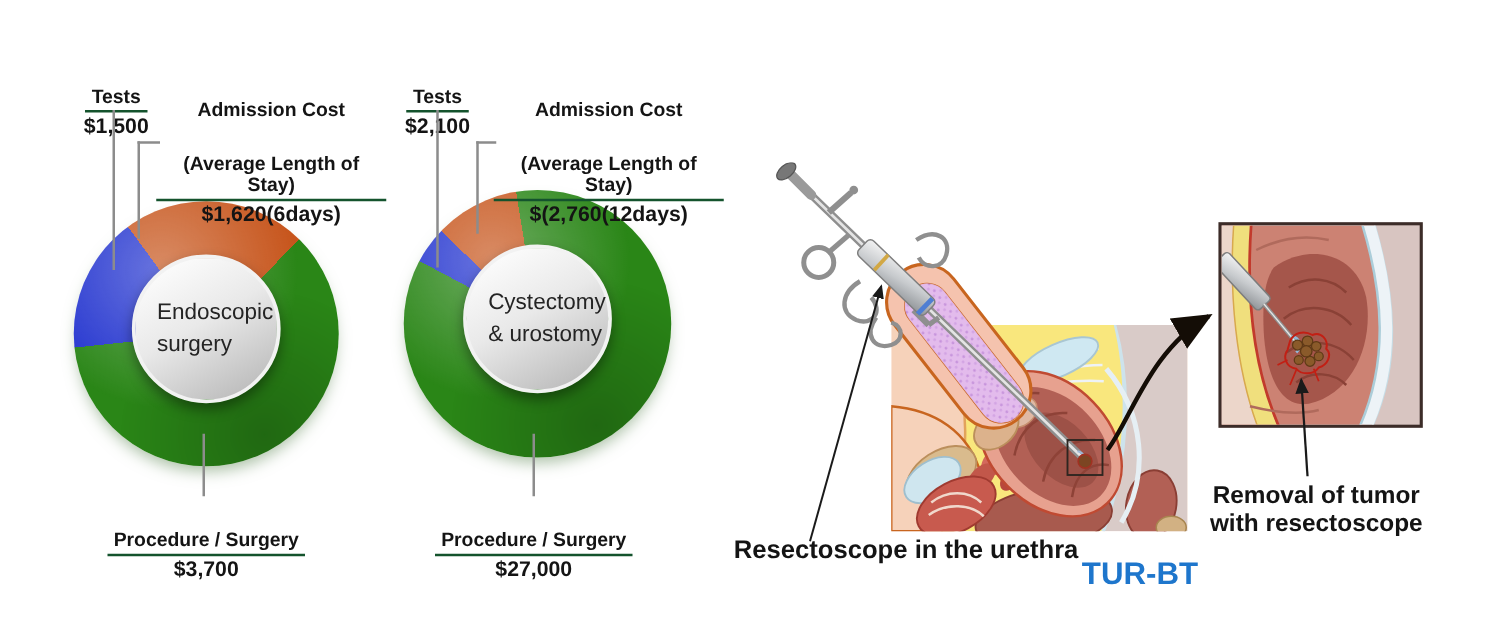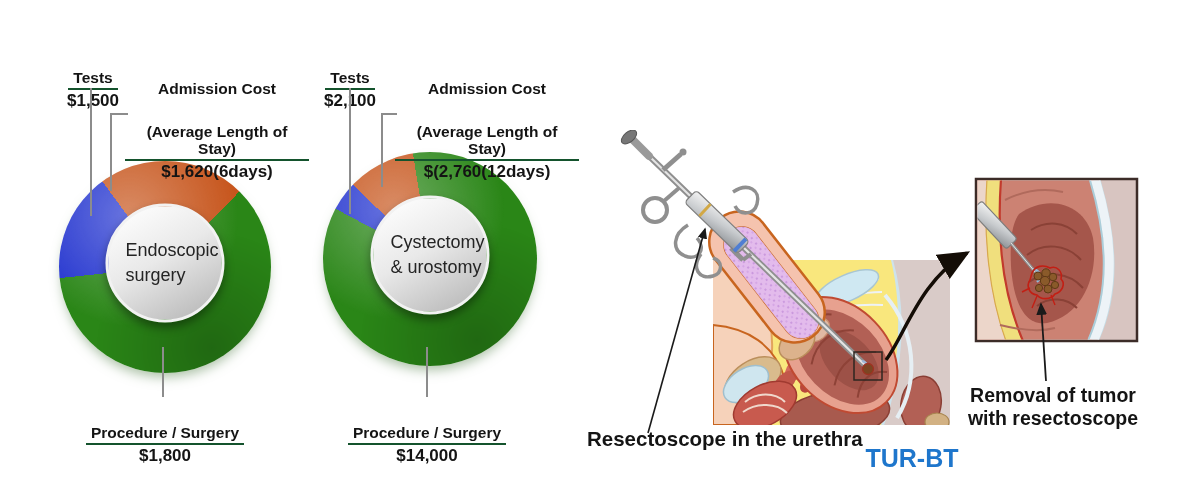--- a/index.html
+++ b/index.html
@@ -51,21 +51,21 @@
     <div>Admission Cost</div>
     <span class="bar">(Average Length of Stay)</span>
     <div class="amt">$1,620(6days)</div>
   </div>
   <div class="hline" style="left:110px;top:113px;width:18px;"></div>
   <div class="vline" style="left:110px;top:113px;height:78px;"></div>
 
   <div class="vline" style="left:162px;top:347px;height:50px;"></div>
   <div class="cap" style="left:73px;top:399px;width:184px;">
     <span class="bar">Procedure / Surgery</span>
-    <div class="amt">$1,800</div>
+    <div class="amt">$3,700</div>
   </div>
 
   <div class="donut" style="left: 323px; top: 152px; width: 214px; height: 214px; background: conic-gradient(from -62deg, rgb(34, 51, 207) 0deg, rgb(34, 51, 207) 15.9deg, rgb(199, 85, 28) 15.9deg, rgb(199, 85, 28) 52.8deg, rgb(42, 134, 23) 52.8deg, rgb(42, 134, 23) 360deg);">
     <div class="gloss"></div>
     <div class="hole">
       <div>Cystectomy</div>
       <div>&amp; urostomy</div>
     </div>
   </div>
 
@@ -79,21 +79,21 @@
     <div>Admission Cost</div>
     <span class="bar">(Average Length of Stay)</span>
     <div class="amt">$(2,760(12days)</div>
   </div>
   <div class="hline" style="left:381px;top:113px;width:16px;"></div>
   <div class="vline" style="left:381px;top:113px;height:74px;"></div>
 
   <div class="vline" style="left:426px;top:347px;height:50px;"></div>
   <div class="cap" style="left:335px;top:399px;width:184px;">
     <span class="bar">Procedure / Surgery</span>
-    <div class="amt">$14,000</div>
+    <div class="amt">$27,000</div>
   </div>
 
   <svg class="illu" viewBox="0 0 575 345">
     <defs>
       <linearGradient id="metal" x1="0" y1="0" x2="1" y2="1">
         <stop offset="0" stop-color="#f4f4f4"></stop>
           <stop offset=".5" stop-color="#c7cacd"></stop>
           <stop offset="1" stop-color="#8e9296"></stop>
       </linearGradient>
       <pattern id="stip" width="7" height="7" patternUnits="userSpaceOnUse">

